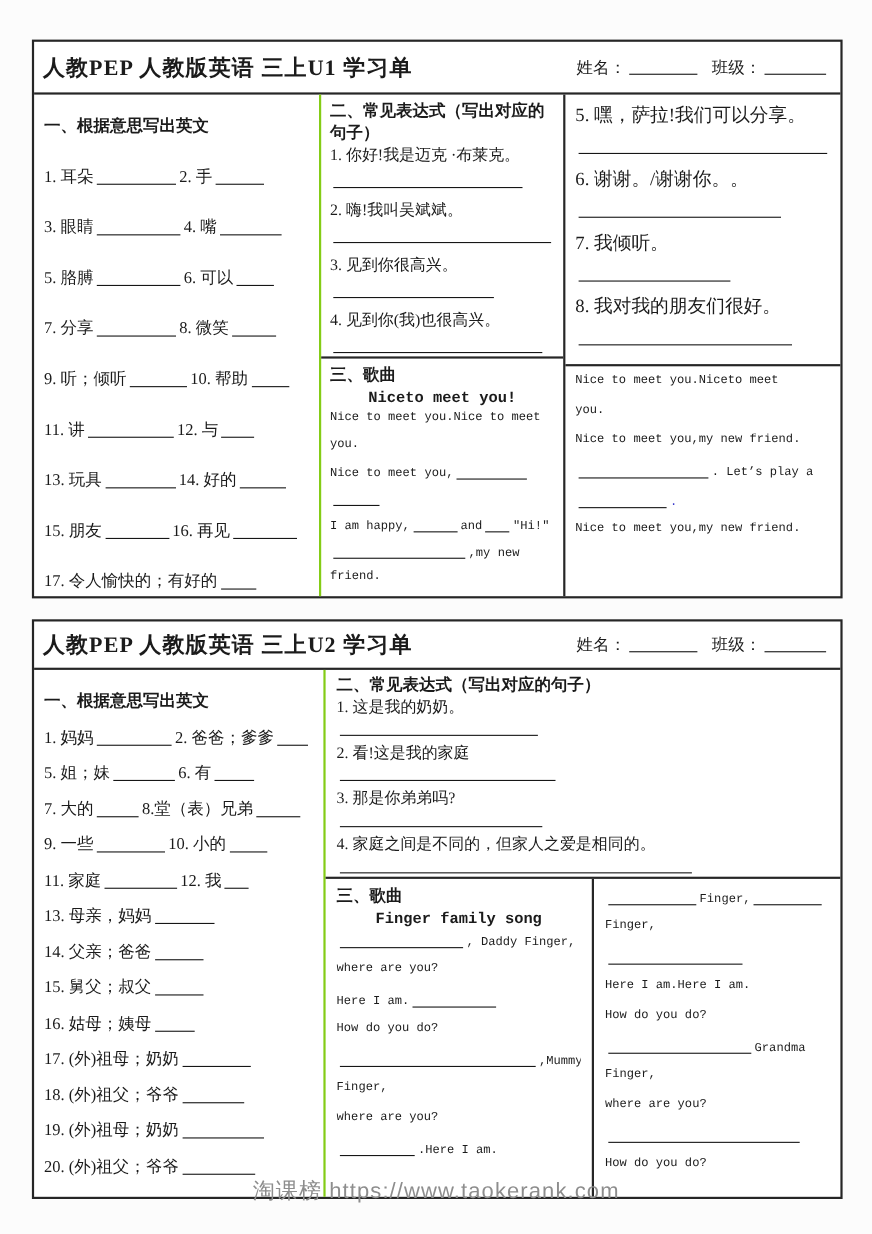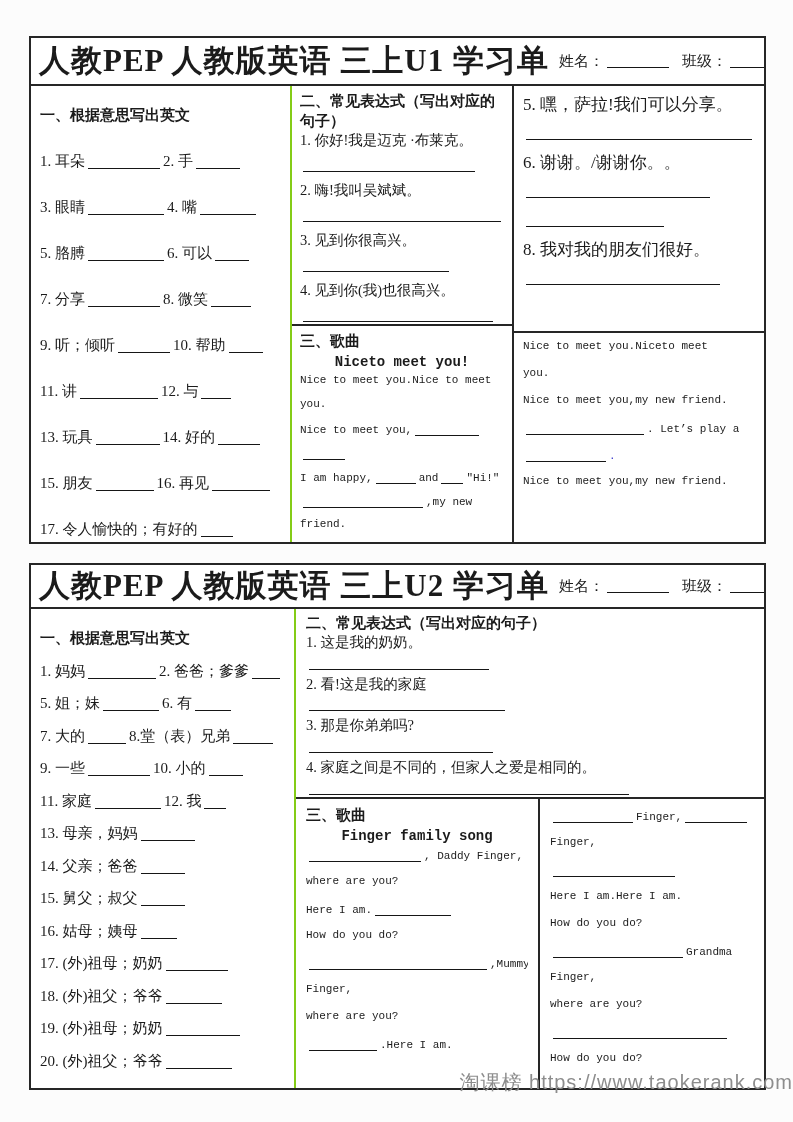--- a/index.html
+++ b/index.html
@@ -4,21 +4,21 @@
 <style>
   *{margin:0;padding:0;box-sizing:border-box}
   html,body{width:793px;height:1122px;background:#fcfcfc;overflow:hidden}
   body{position:relative;font-family:"Liberation Serif",serif;color:#1b1b1b}
   .sheet{position:absolute;left:29px;width:737px;border:2px solid #262626;background:#fff}
   #sheet1{top:36px;height:508px}
   #sheet2{top:563px;height:527px}
   .hdr{border-bottom:2px solid #262626;display:flex;align-items:center;padding:0 8px;overflow:hidden}
   #sheet1 .hdr{height:48px}
   #sheet2 .hdr{height:44px}
-  .hdr .title{font-size:31px;font-weight:bold;letter-spacing:1px;white-space:nowrap;font-family:"Liberation Serif",serif}
+  .hdr .title{font-size:20px;font-weight:bold;letter-spacing:1px;white-space:nowrap;font-family:"Liberation Serif",serif}
   .hdr .nc{margin-left:auto;display:flex;align-items:center;font-size:15px;white-space:nowrap;padding-right:2px}
   .hdr .nc .lbl{margin-left:10px}
   .blank{display:inline-block;border-bottom:1.6px solid #161616;height:14px;vertical-align:-3px;margin:0 3px}
   .body1{display:flex;height:456px}
   .body2{display:flex;height:479px}
   .colv{width:265px;border-right:2px solid #84cc16;padding:19px 9px;overflow:hidden}
   .sec{font-family:"Liberation Sans",sans-serif;font-weight:bold;font-size:15px;line-height:20px}
   .vocab .line{margin-top:27px;font-size:15px;line-height:19px;white-space:nowrap;overflow:hidden}
   .vocab2 .line{margin-top:13.5px;font-size:15px;line-height:19px;white-space:nowrap;overflow:hidden}
   .col2{width:224px;border-right:2px solid #262626;display:flex;flex-direction:column}
@@ -35,21 +35,21 @@
   .rbl{width:244px;border-right:2px solid #262626;padding:6px 10px;overflow:hidden}
   .rbr{flex:1;padding:10px 10px;overflow:hidden}
   .expr2 .line{height:20.8px;font-size:14.5px;white-space:nowrap;overflow:hidden}
   .song{font-family:"Liberation Mono","DejaVu Sans Mono",monospace;font-size:11px}
   .song .line{white-space:nowrap;overflow:hidden}
   .s1mid .line{height:24px}
   .s1right .line{height:27px}
   .s2 .line{height:27px}
   .song-name{font-family:"Liberation Mono","DejaVu Sans Mono",monospace;font-weight:bold;font-size:14px;text-align:center;margin:3px 0 4px 0}
   .blue{color:#3a3acc}
-  .watermark{position:absolute;left:0;right:0;top:1069px;text-align:right;font-family:"Liberation Sans",sans-serif;font-size:20px;color:#8d8d8d;letter-spacing:1px;z-index:5}
+  .watermark{position:absolute;left:0;right:0;top:1069px;text-align:center;font-family:"Liberation Sans",sans-serif;font-size:20px;color:#8d8d8d;letter-spacing:1px;z-index:5}
 </style>
 </head>
 <body>
 
 <div class="sheet" id="sheet1">
   <div class="hdr">
     <span class="title">人教PEP 人教版英语 三上U1 学习单</span>
     <span class="nc">
       <span class="lbl">姓名：</span>
         <span class="blank" style="width:62px"></span>
@@ -100,20 +100,21 @@
           </div>
       </div>
     </div>
     <div class="col3">
       <div class="col3top expr3">
         <div>
             <div class="line"><span class="seg">5. 嘿，萨拉!我们可以分享。</span></div>
             <div class="line"><span class="blank" style="width: 226px;"></span></div>
             <div class="line"><span class="seg">6. 谢谢。/谢谢你。。</span></div>
             <div class="line"><span class="blank" style="width: 184px;"></span></div>
+            <div class="line"><span class="seg">7. 我倾听。</span></div>
             <div class="line"><span class="blank" style="width: 138px;"></span></div>
             <div class="line"><span class="seg">8. 我对我的朋友们很好。</span></div>
             <div class="line"><span class="blank" style="width: 194px;"></span></div>
           </div>
       </div>
       <div class="col3bot">
         <div class="song s1right">
             <div class="line"><span class="seg">Nice to meet you.Niceto meet</span></div>
             <div class="line"><span class="seg">you.</span></div>
             <div class="line"><span class="seg">Nice to meet you,my new friend.</span></div>

